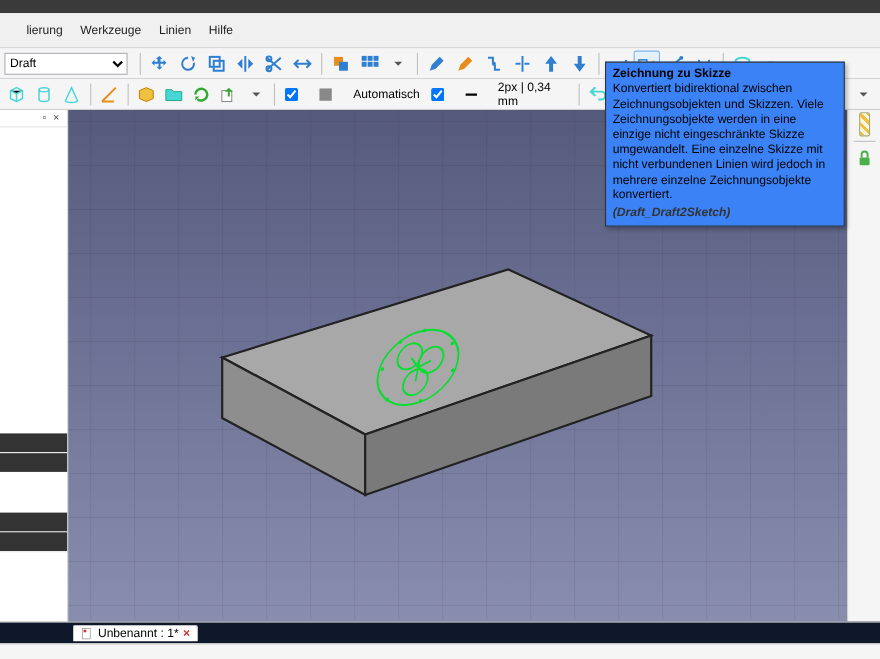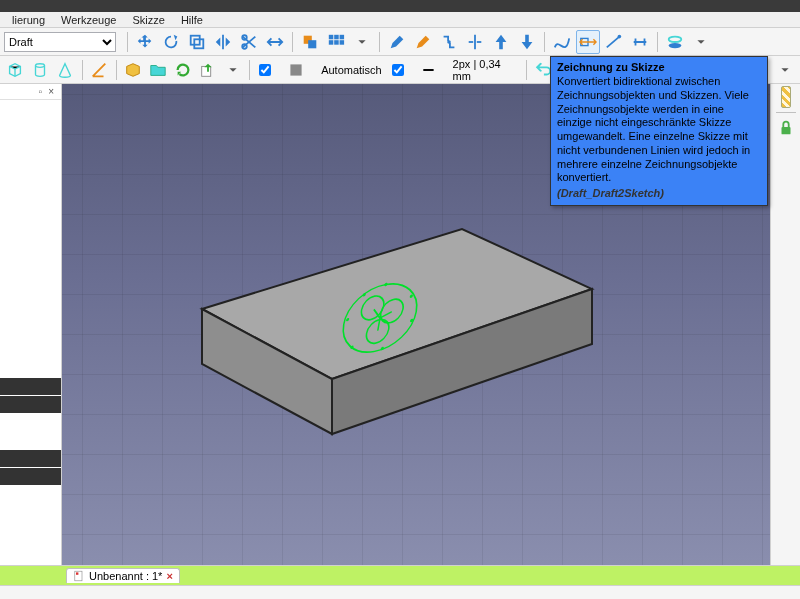--- a/index.html
+++ b/index.html
@@ -3,21 +3,21 @@
 <meta charset="utf-8">
 <style>
   * { box-sizing: border-box; margin: 0; padding: 0; font-family: "Segoe UI", Tahoma, sans-serif; }
   html, body { width: 800px; height: 599px; overflow: hidden; background: #fff; }
   body { display: flex; flex-direction: column; }
 
   
   .titlebar { height: 12px; background: #3a3a3a; }
 
   
-  .menubar { height: 16px; background: #f0f0f0; border-bottom: 1px solid #d0d0d0; display: flex; align-items: center; padding-left: 4px; font-size: 11px; color: #222; }
+  .menubar { height: 32px; background: #f0f0f0; border-bottom: 1px solid #d0d0d0; display: flex; align-items: center; padding-left: 16px; font-size: 11px; color: #222; }
   .menubar span { padding: 2px 8px; cursor: default; }
 
   
   .toolbar-row { height: 28px; background: #f5f5f5; border-bottom: 1px solid #d0d0d0; display: flex; align-items: center; padding: 0 4px; gap: 2px; position: relative; }
   .toolbar-row .sep { width: 1px; height: 20px; background: #c0c0c0; margin: 0 3px; }
   .tool-ico { width: 24px; height: 24px; display: flex; align-items: center; justify-content: center; border: 1px solid transparent; border-radius: 2px; cursor: pointer; }
   .tool-ico svg { width: 18px; height: 18px; }
 
   .wb-select { height: 20px; width: 112px; font-size: 11px; border: 1px solid #abadb3; background: #fff; margin-right: 6px; }
 
@@ -49,37 +49,37 @@
   .tooltip .tt-cmd { padding: 0 6px 6px; font-style: italic; color:#333;font-weight:bold; }
 
   
   .block { position:absolute; left:100px; top:135px; width:440px; height:230px; }
   .block svg { position:absolute; left:0; top:0; width:440px; height:230px; }
 
   .sketch-circle { position:absolute; left:258px; top:194px; width:120px; height:80px; transform: rotate(-10deg) skew(-20deg); }
   .sketch-circle svg { width:100%; height:100%; overflow:visible; }
 
   
-  .doctab-row { height: 20px; background:#bef264; border-top:1px solid #d0d0d0; display:flex; align-items:center; padding-left:66px; font-size:11px;}
+  .doctab-row { height: 20px; background:#0f172a; border-top:1px solid #d0d0d0; display:flex; align-items:center; padding-left:66px; font-size:11px;}
   .doctab { display:flex; align-items:center; gap:4px; padding:1px 6px; background:#fff; border:1px solid #c0c0c0; border-bottom:none; border-radius:3px 3px 0 0; }
   .doctab .close { color:#c33; font-weight:bold; cursor:pointer; }
 
   .statusbar { height: 14px; background:#f5f5f5; border-top:1px solid #d0d0d0; }
 
   .hatch { background: repeating-linear-gradient(45deg,#f0c040,#f0c040 3px,#fff7dd 3px,#fff7dd 6px); }
 </style>
 </head>
 <body>
 
 <div class="titlebar"></div>
 
 <div class="menubar">
   <span>lierung</span>
   <span>Werkzeuge</span>
-  <span>Skizze</span>
+  <span>Linien</span>
   <span>Hilfe</span>
 </div>
 
 <div class="toolbar-row">
   <select class="wb-select">
     <option>Draft</option>
   </select>
   <div class="sep"></div>
   <div class="tool-ico">
       <svg viewBox="0 0 20 20">

